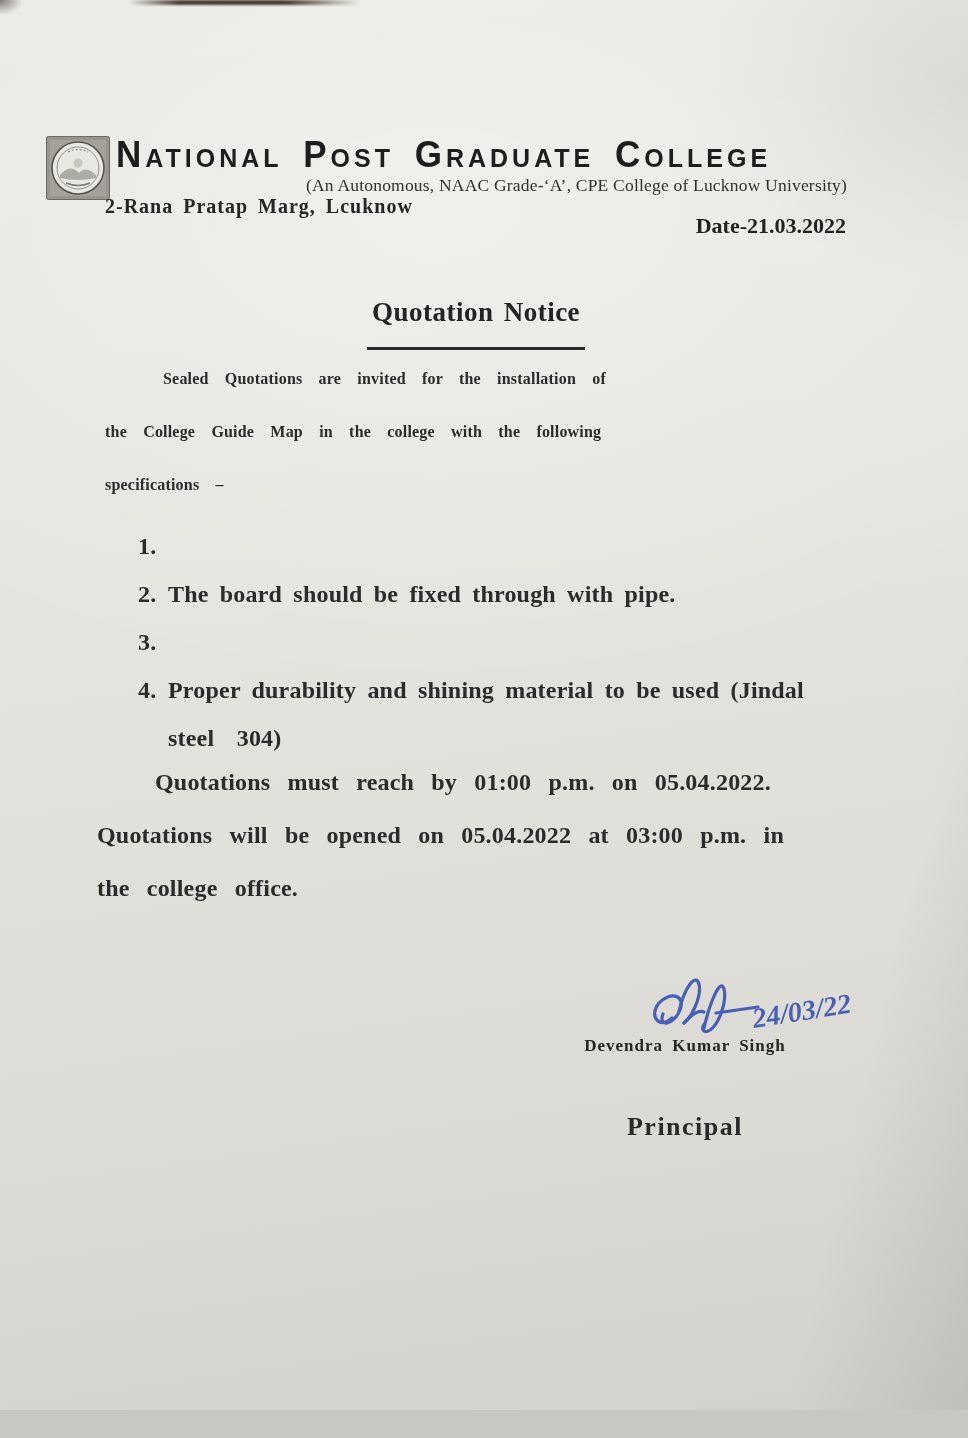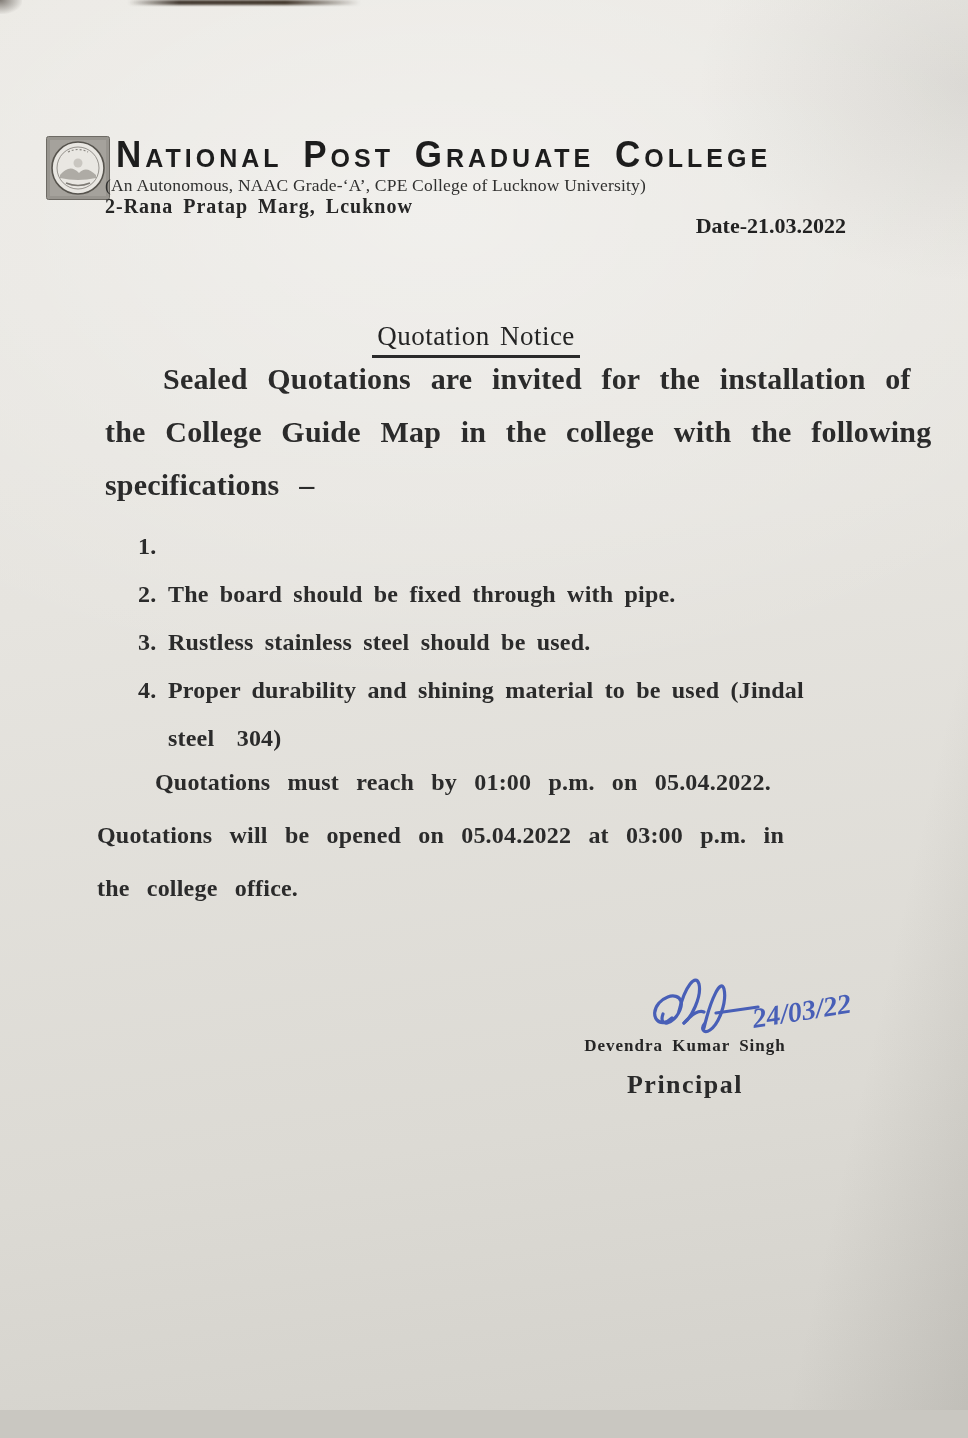--- a/index.html
+++ b/index.html
@@ -30,44 +30,44 @@
   
   .logo{position:absolute;left:46px;top:136px;width:64px;height:64px;}
   .college-name{
     position:absolute;left:116px;top:134px;
     font-family:"Liberation Sans", sans-serif;
     font-weight:bold;font-variant:small-caps;
     font-size:35px;letter-spacing:4px;word-spacing:7px;
     color:#1d1d1d;white-space:pre;transform:scaleY(1.04);transform-origin:left top;
   }
   .affiliation{
-    position:absolute;left:105px;top:175px;width:742px;text-align:left;
+    position:absolute;left:105px;top:175px;width:742px;text-align:right;
     font-size:17.5px;color:#30302f;letter-spacing:0.2px;white-space:pre;
   }
   .address{
     position:absolute;left:105px;top:195px;width:742px;text-align:left;
     font-size:20px;font-weight:bold;letter-spacing:1px;word-spacing:4px;
     color:#262626;white-space:pre;
   }
   .date-line{
     position:absolute;top:213px;right:122px;
     font-size:22px;font-weight:bold;color:#222;white-space:pre;
   }
 
   
   .notice-title{position:absolute;left:105px;top:297px;width:742px;text-align:center;}
   .notice-title span{
-    display:inline-block;font-size:27px;font-weight:normal;letter-spacing:0.5px;word-spacing:3px;
-    border-bottom:3px solid #2a2a2a;padding:0 5px 3px;color:#242424;margin-top:24px;
+    display:inline-block;font-size:27px;font-weight:bold;letter-spacing:0.5px;word-spacing:3px;
+    border-bottom:3px solid #2a2a2a;padding:0 5px 19px;color:#242424;
   }
 
   
   .intro{
     position:absolute;left:105px;top:352px;width:742px;
-    font-size:30px;font-weight:bold;line-height:53px;
+    font-size:16px;font-weight:bold;line-height:53px;
     white-space:pre;text-indent:58px;word-spacing:12px;letter-spacing:0.2px;font-family:Liberation Serif, serif;
   }
   .specs{
     position:absolute;left:138px;top:522px;width:730px;
     font-size:24px;font-weight:bold;line-height:48px;letter-spacing:0.2px;
   }
   .spec-row{display:flex;align-items:flex-start;}
   .spec-num{flex:0 0 30px;}
   .spec-text{white-space:pre;word-spacing:5px;}
   .closing{
@@ -76,21 +76,21 @@
     white-space:pre;text-indent:58px;word-spacing:11px;letter-spacing:0.2px;
   }
 
   
   .sig-svg{position:absolute;left:638px;top:966px;width:244px;height:86px;z-index:2;}
   .sig-name{
     position:absolute;left:470px;top:1036px;width:430px;text-align:center;
     font-size:17px;font-weight:bold;letter-spacing:1px;word-spacing:4px;color:#252525;
   }
   .sig-role{
-    position:absolute;left:470px;top:1070px;width:430px;text-align:center;
+    position:absolute;left:470px;top:1112px;width:430px;text-align:center;
     font-size:26px;font-weight:bold;letter-spacing:1.5px;color:#2a2a2a;
   }
 </style>
 </head>
 <body>
 
 <div class="paper">
 
   <div class="top-edge"></div>
   <div class="corner-shade"></div>
@@ -122,21 +122,20 @@
   <div class="specs" id="specs">
       <div class="spec-row">
         <span class="spec-num">1.</span>
       </div>
       <div class="spec-row">
         <span class="spec-num">2.</span>
         <span class="spec-text">The board should be fixed through with pipe.</span>
       </div>
       <div class="spec-row">
         <span class="spec-num">3.</span>
-        <span class="spec-text">Rustless stainless steel should be used.</span>
       </div>
       <div class="spec-row">
         <span class="spec-num">4.</span>
         <span class="spec-text">Proper durability and shining material to be used (Jindal
 steel  304)</span>
       </div>
     </div>
 
   <div class="closing">Quotations must reach by 01:00 p.m. on 05.04.2022.
 Quotations will be opened on 05.04.2022 at 03:00 p.m. in

